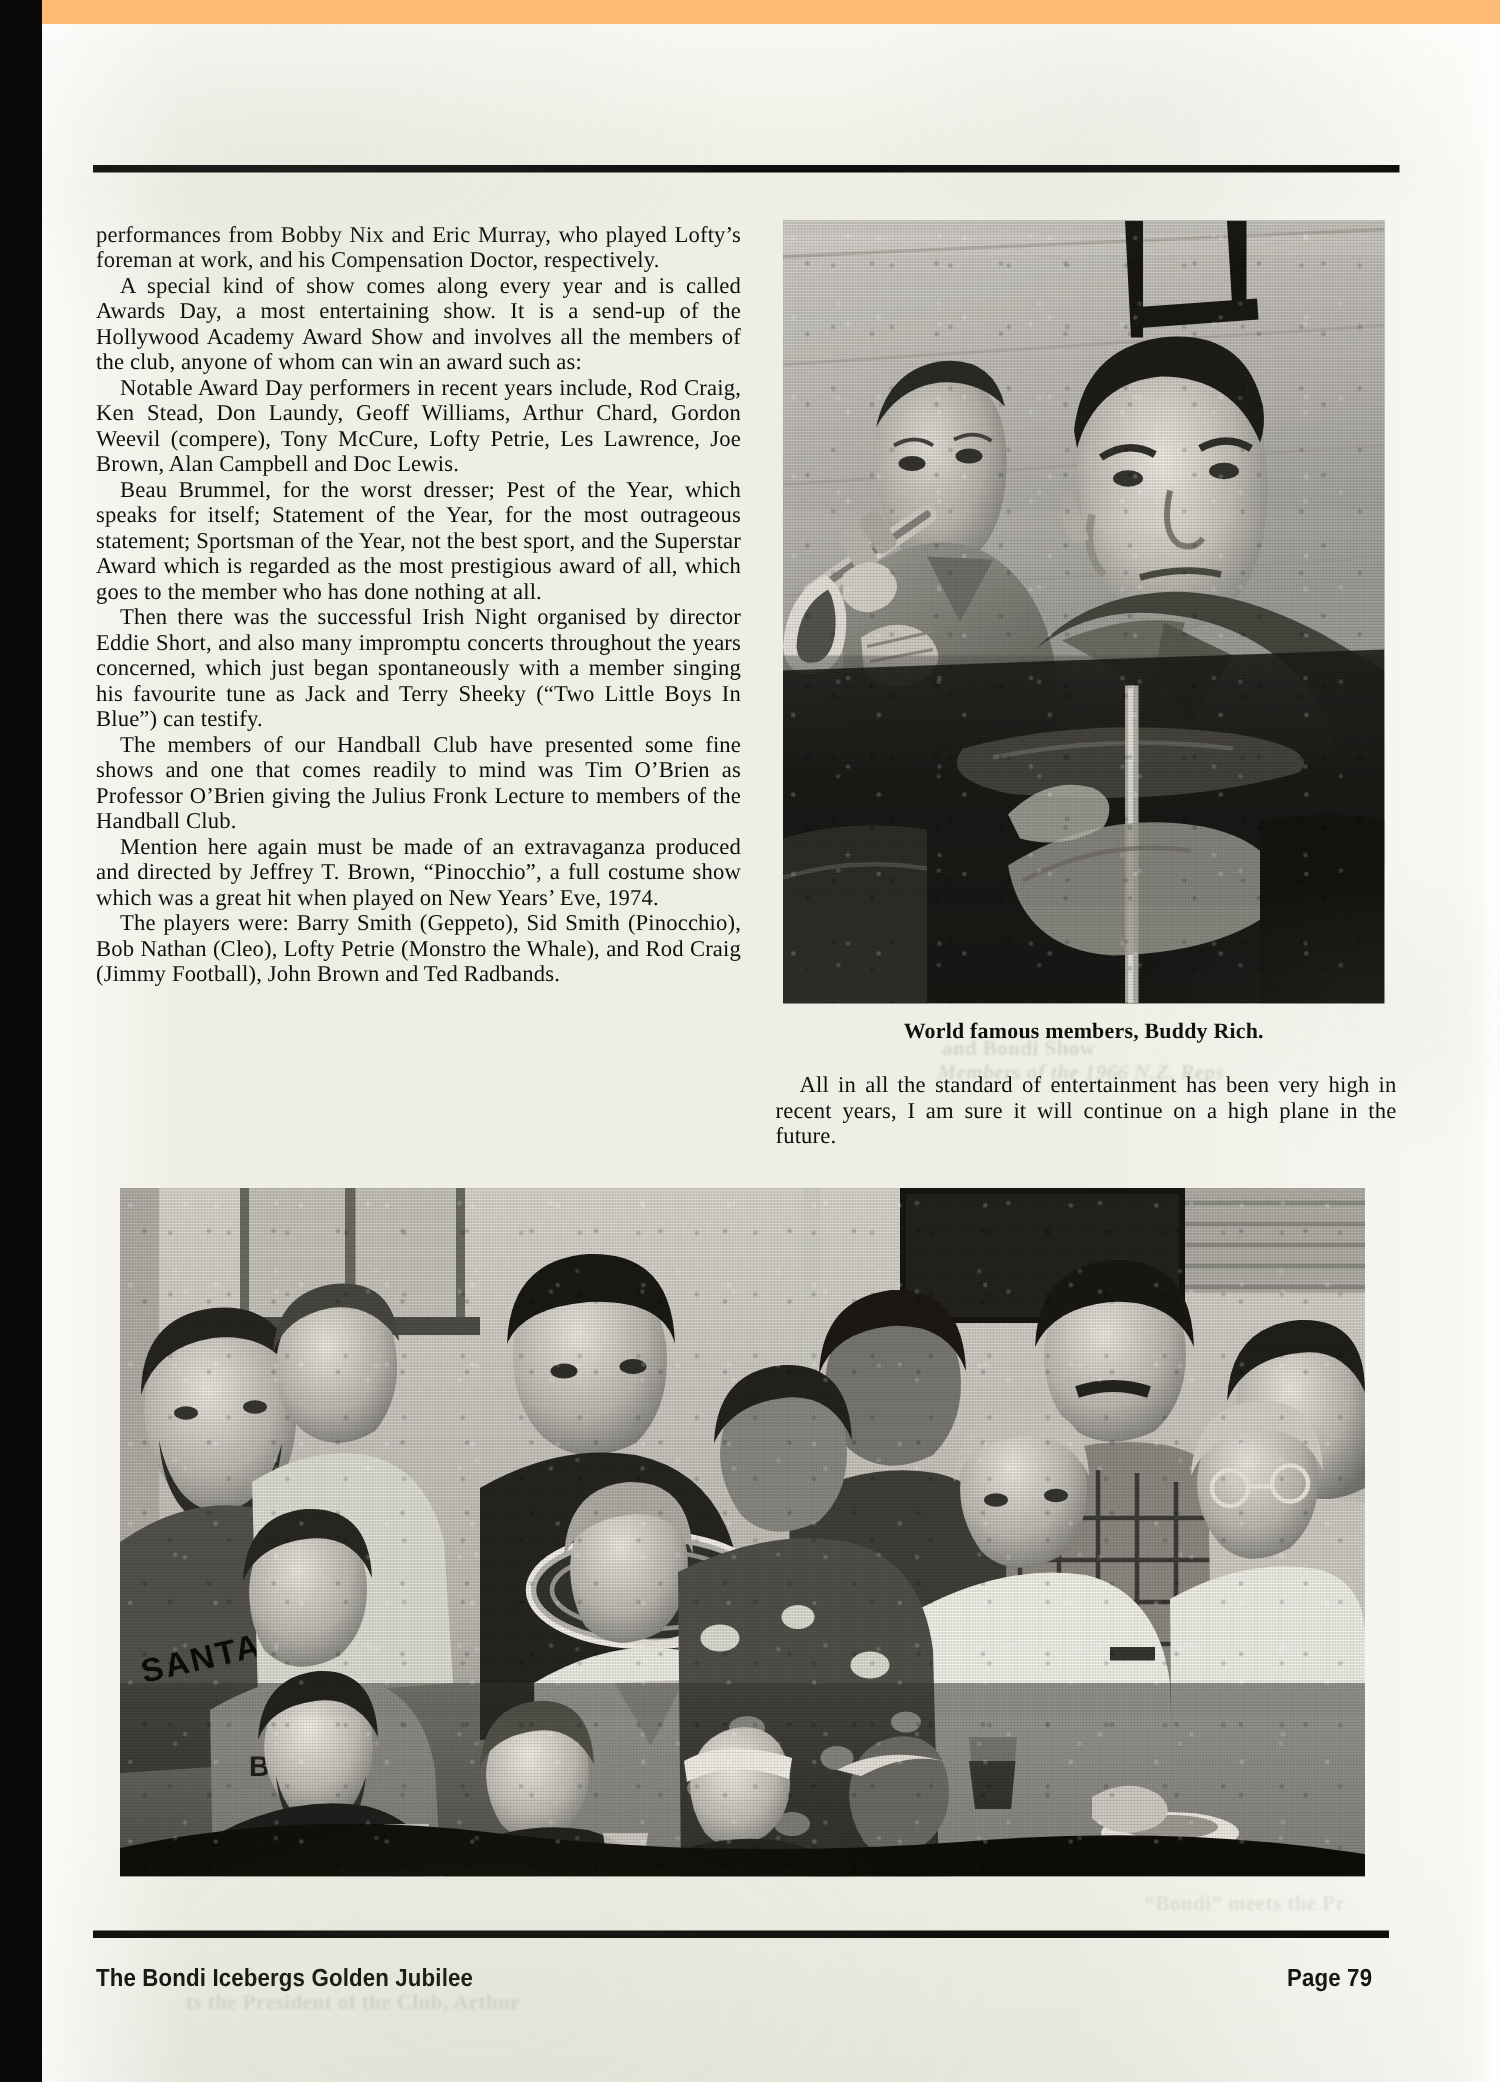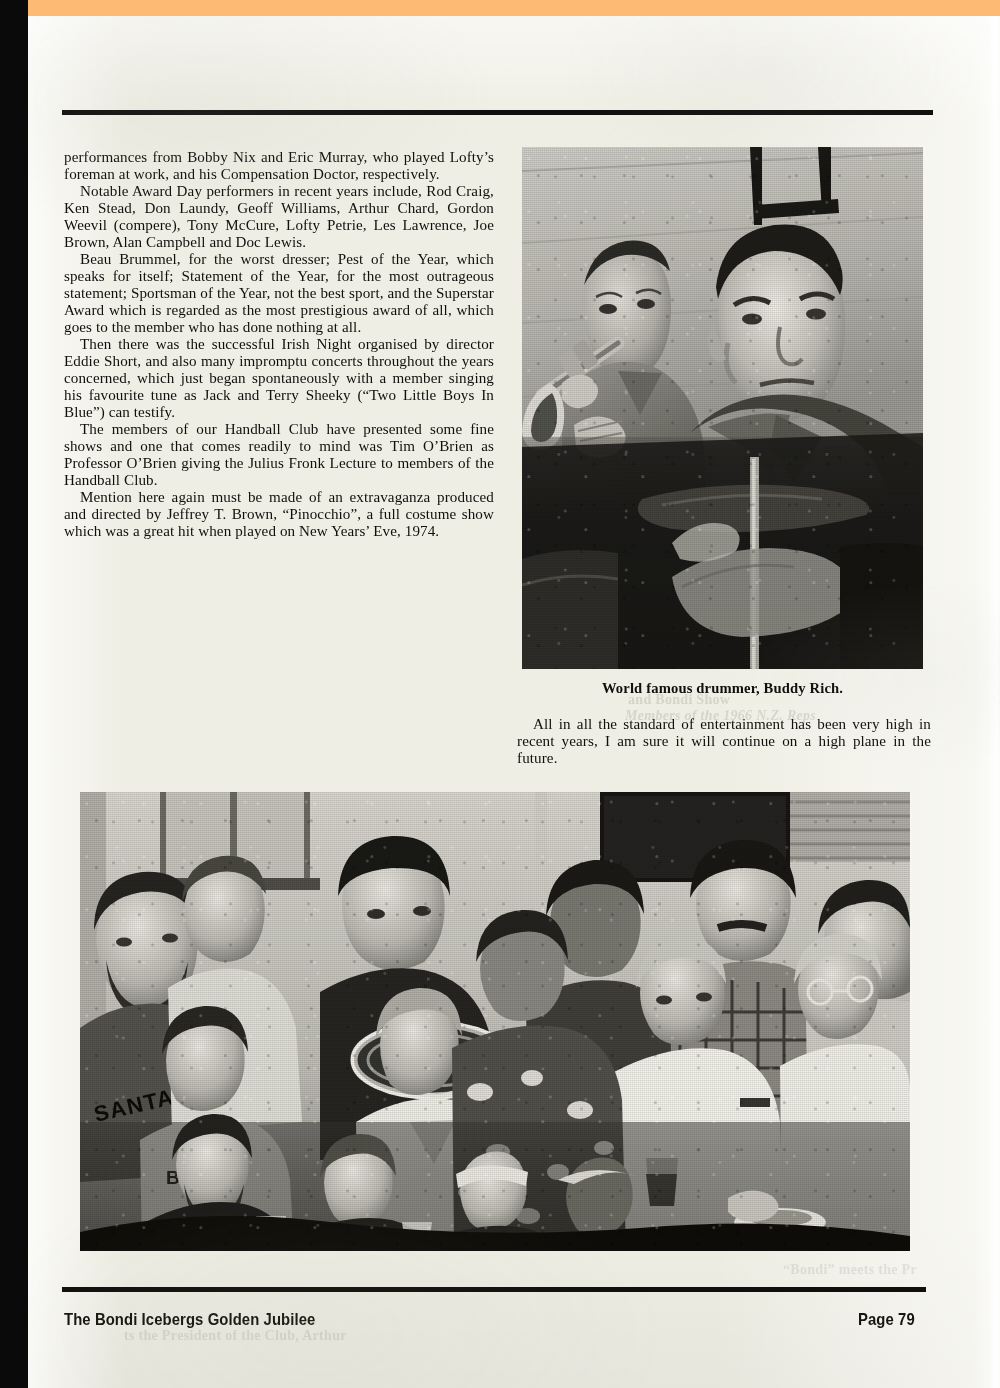--- a/index.html
+++ b/index.html
@@ -65,45 +65,47 @@
            font-size:14.6px;color:#100f0d;text-align:center;letter-spacing:.15px;}
   #caption-top{left:494px;top:664px;width:401px;}
   #caption-group{left:52px;top:1243px;width:830px;}
 
   
   .ghost{position:absolute;color:#6f6e63;opacity:.20;font-weight:bold;
          font-size:14px;letter-spacing:.3px;white-space:nowrap;filter:blur(.55px);}
   #ghost-a{left:600px;top:676px;}
   #ghost-b{left:597px;top:692px;font-style:italic;}
   #ghost-c{left:96px;top:1312px;opacity:.17;}
-  #ghost-d{left:755px;top:1246px;opacity:.15;}
+  #ghost-d{left:735px;top:1246px;opacity:.15;}
 
   
   .footer{position:absolute;top:1294px;font-family:"Liberation Sans",sans-serif;
           font-weight:bold;font-size:16.5px;color:#16150f;
           transform:scaleX(.9);transform-origin:left top;letter-spacing:.1px;}
   #footer-title{left:36px;}
   #footer-page{left:830px;transform:scaleX(.9);transform-origin:left top;}
 </style>
 </head>
 <body>
 
 <div id="scan">
 
   <div id="page">
 
     <div class="rule" id="rule-top"></div>
 
     <div class="col" id="col-left">
       <p class="noindent">performances from Bobby Nix and Eric Murray, who played Lofty’s foreman at work, and his Compensation Doctor, respectively.</p>
+      <p>A special kind of show comes along every year and is called Awards Day, a most entertaining show. It is a send-up of the Hollywood Academy Award Show and involves all the members of the club, anyone of whom can win an award such as:</p>
       <p>Notable Award Day performers in recent years include, Rod Craig, Ken Stead, Don Laundy, Geoff Williams, Arthur Chard, Gordon Weevil (compere), Tony McCure, Lofty Petrie, Les Lawrence, Joe Brown, Alan Campbell and Doc Lewis.</p>
       <p>Beau Brummel, for the worst dresser; Pest of the Year, which speaks for itself; Statement of the Year, for the most outrageous statement; Sportsman of the Year, not the best sport, and the Superstar Award which is regarded as the most prestigious award of all, which goes to the member who has done nothing at all.</p>
       <p>Then there was the successful Irish Night organised by director Eddie Short, and also many impromptu concerts throughout the years concerned, which just began spontaneously with a member singing his favourite tune as Jack and Terry Sheeky (“Two Little Boys In Blue”) can testify.</p>
       <p>The members of our Handball Club have presented some fine shows and one that comes readily to mind was Tim O’Brien as Professor O’Brien giving the Julius Fronk Lecture to members of the Handball Club.</p>
       <p>Mention here again must be made of an extravaganza produced and directed by Jeffrey T. Brown, “Pinocchio”, a full costume show which was a great hit when played on New Years’ Eve, 1974.</p>
+      <p>The players were: Barry Smith (Geppeto), Sid Smith (Pinocchio), Bob Nathan (Cleo), Lofty Petrie (Monstro the Whale), and Rod Craig (Jimmy Football), John Brown and Ted Radbands.</p>
     </div>
 
     <div class="photo" id="photo-top">
       <svg viewBox="0 0 401 522" width="401" height="522" preserveAspectRatio="none">
         <defs>
           <linearGradient id="wallg" x1="0" y1="0" x2="0.3" y2="1">
             <stop offset="0" stop-color="#cfcdc6"></stop>
               <stop offset="0.55" stop-color="#b9b7b0"></stop>
             <stop offset="1" stop-color="#9b9a94"></stop>
           </linearGradient>
@@ -204,21 +206,21 @@
 
         <path d="M0 412 Q44 398 96 406 L96 522 L0 522 Z" fill="#33322e"></path>
         <path d="M0 438 Q46 424 96 432" stroke="#6f6e66" stroke-width="3" fill="none" opacity=".5"></path>
 
         <path d="M318 400 Q372 392 401 400 L401 522 L318 522 Z" fill="#1b1a17"></path>
       </svg>
       <div class="grain"></div>
       <div class="grain2"></div>
     </div>
 
-    <div class="caption" id="caption-top">World famous drummer, Buddy Rich.</div>
+    <div class="caption" id="caption-top">World famous members, Buddy Rich.</div>
 
     <div class="ghost" id="ghost-a">and Bondi Show</div>
     <div class="ghost" id="ghost-b">Members of the 1966 N.Z. Reps</div>
 
     <div class="col" id="col-right">
       <p>All in all the standard of entertainment has been very high in recent years, I am sure it will continue on a high plane in the future.</p>
     </div>
 
     <div class="photo" id="photo-group">
       <svg viewBox="0 0 830 459" width="830" height="459" preserveAspectRatio="none">

